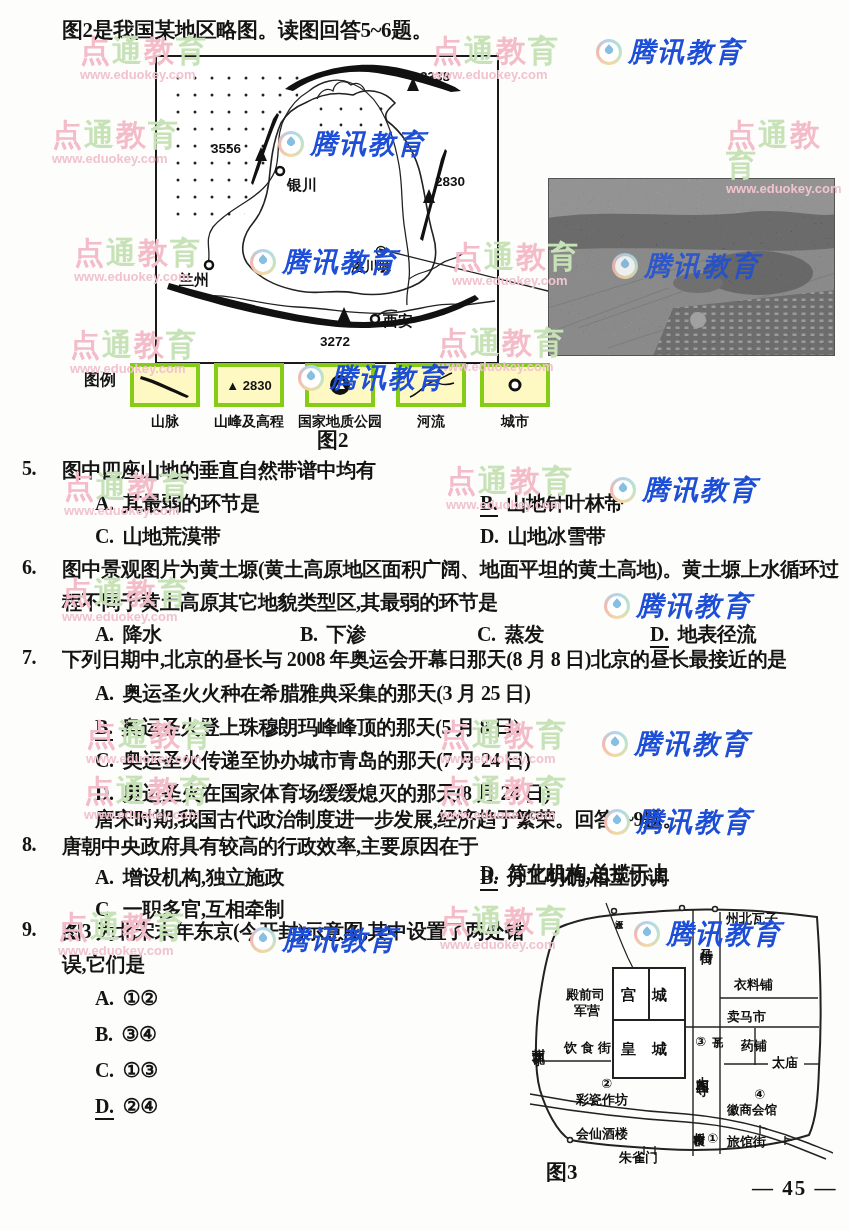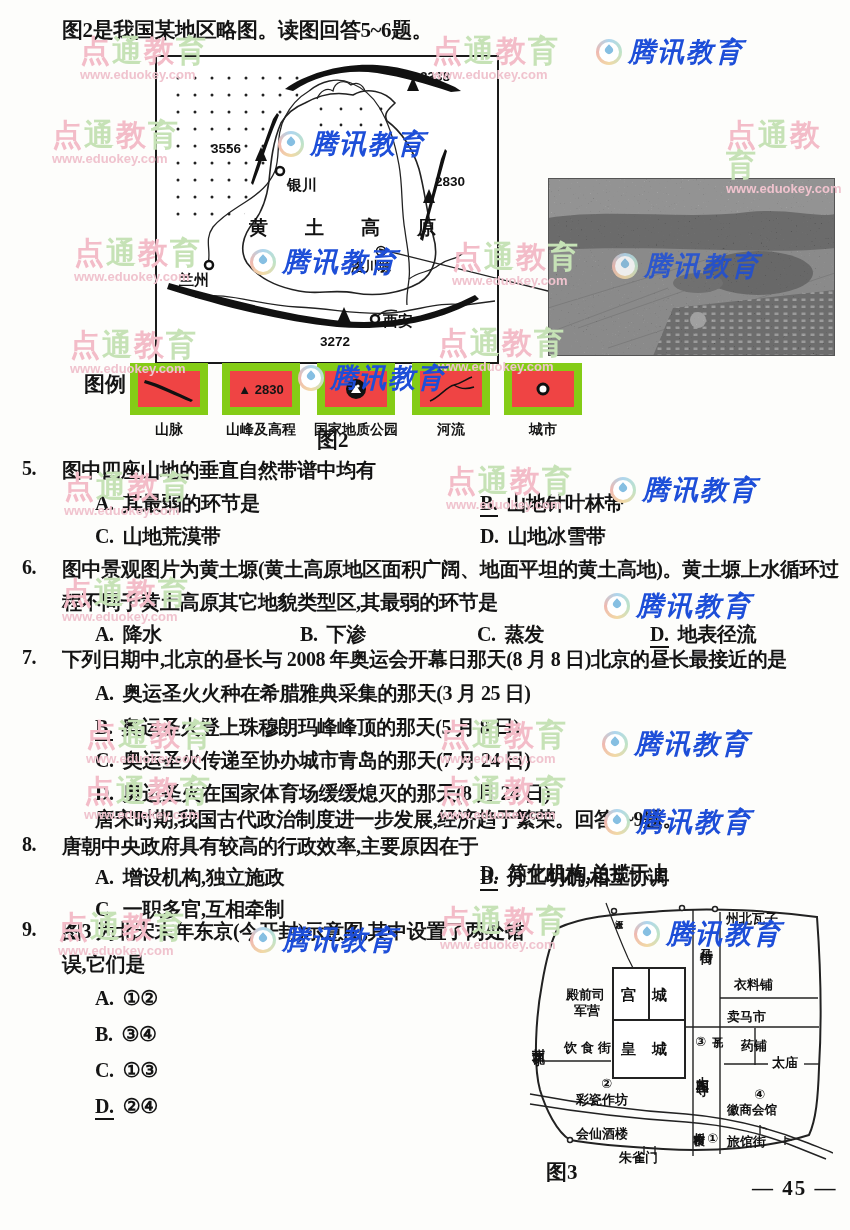--- a/index.html
+++ b/index.html
@@ -15,24 +15,24 @@
   #map2{left:155px;top:55px;width:340px;height:305px;border:2.5px solid #1a1a1a;background:#fff}
   .m2lab{position:absolute;font-family:"Liberation Sans","DejaVu Sans",sans-serif;font-weight:700;
          font-size:15px;white-space:nowrap;color:#111}
   .m2num{font-size:13.5px}
   #plateau-label{font-size:19px;letter-spacing:37px}
   #photo2{left:548px;top:178px;width:287px;height:178px}
   #callout{left:370px;top:245px;width:195px;height:55px}
   
   #legend-row{left:130px;top:363px;display:flex;gap:14px}
   .lg-item{display:flex;flex-direction:column;align-items:center}
-  .lg-box{width:62px;height:36px;border:8px solid #84cc16;background:#ef4444;display:flex;align-items:center;justify-content:center}
+  .lg-box{width:62px;height:36px;border:4px solid #84cc16;background:#fef9c3;display:flex;align-items:center;justify-content:center}
   .lg-label{margin-top:6px;font-family:"Liberation Sans","DejaVu Sans",sans-serif;font-weight:700;font-size:14px;white-space:nowrap}
   .lg-peak{font-family:"Liberation Sans","DejaVu Sans",sans-serif;font-weight:700;font-size:13px}
-  #legend-title{left:84px;top:370px;font-family:"Liberation Sans","DejaVu Sans",sans-serif;font-weight:700;font-size:21px}
+  #legend-title{left:84px;top:370px;font-family:"Liberation Sans","DejaVu Sans",sans-serif;font-weight:700;font-size:16px}
   
   #map3{left:528px;top:898px;width:305px;height:278px}
   .m3lab{position:absolute;font-family:"Liberation Sans","DejaVu Sans",sans-serif;font-weight:700;
          font-size:13px;white-space:nowrap;color:#111;line-height:1.15}
   .vert{writing-mode:vertical-rl;text-orientation:upright;letter-spacing:2px}
   .sm{font-size:11px}
   
   #wm-layer{position:absolute;left:0;top:0;width:850px;height:1230px;z-index:30;pointer-events:none}
   .wm{position:absolute;mix-blend-mode:multiply;pointer-events:none}
   .wm-over{mix-blend-mode:normal;opacity:.85}
@@ -95,21 +95,20 @@
     </g>
   </svg>
   <span class="m2lab m2num" style="left:263px;top:12px">2338</span>
   <span class="m2lab m2num" style="left:54px;top:84px">3556</span>
   <span class="m2lab m2num" style="left:278px;top:117px">2830</span>
   <span class="m2lab m2num" style="left:163px;top:277px">3272</span>
   <span class="m2lab" style="left:130px;top:119px">银川</span>
   <span class="m2lab" style="left:22px;top:214px">兰州</span>
   <span class="m2lab" style="left:226px;top:255px">西安</span>
   <span class="m2lab" style="left:194px;top:201px;font-size:13.5px">洛川塬</span>
-  <span class="m2lab" id="plateau-label" style="left:92px;top:158px">黄土高原</span>
 </div>
 
 <svg class="abs" id="callout">
   <line x1="9" y1="4" x2="182" y2="47" stroke="#222" stroke-width="1.3"></line>
 </svg>
 
 <svg class="abs" id="photo2" viewBox="0 0 287 178">
   <defs>
     <filter id="grainD">
         <feTurbulence type="fractalNoise" baseFrequency="0.85" numOctaves="2"></feTurbulence>

